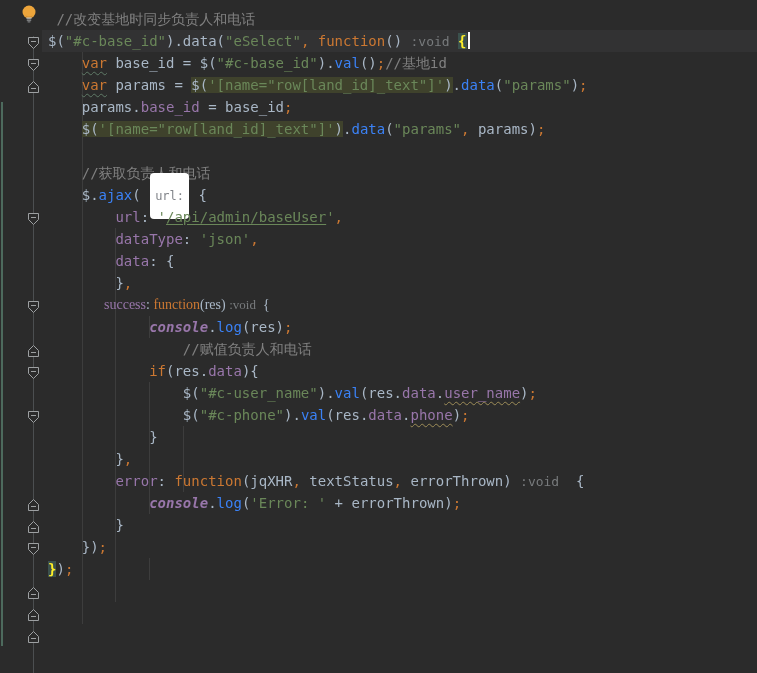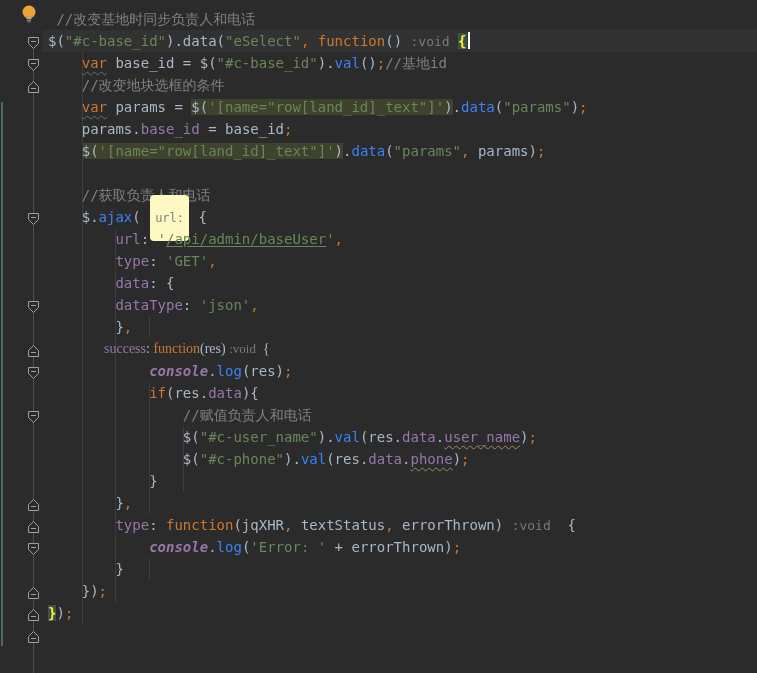--- a/index.html
+++ b/index.html
@@ -17,21 +17,21 @@
   .tk-kwsq{color:#cc7832;text-decoration:underline wavy #5f7a66;text-decoration-thickness:1px;text-underline-offset:3px;}
   .tk-str{color:#6a8759;}
   .tk-strlink{color:#6a8759;text-decoration:underline;text-underline-offset:2px;}
   .tk-mth{color:#3b82f6;}
   .tk-fld{color:#9876aa;}
   .tk-fldsq{color:#9876aa;text-decoration:underline wavy #9d8d58;text-decoration-thickness:1px;text-underline-offset:3px;}
   .tk-cmt{color:#808080;}
   .tk-sc{color:#cc7832;}
   .tk-glob{color:#9876aa;font-style:italic;font-weight:bold;}
   .tk-hint{color:#787b7d;font-size:13px;}
-  .tk-chip{background:#fef9c3;color:#82858a;border-radius:4px;padding:16px 5px;font-size:12px;margin:0 1px;}
+  .tk-chip{background:#ffffff;color:#82858a;border-radius:4px;padding:16px 5px;font-size:12px;margin:0 1px;}
   .tk-brace{color:#ffef28;background:#3b514d;font-weight:bold;}
   .tk-caret{display:inline-block;width:2px;height:17px;background:#fbfbfb;vertical-align:-3px;margin-left:1px;}
   .hl{background:#3f422c;}
   .gutter{position:absolute;left:0;top:0;width:44px;height:673px;z-index:4;}
   .fold-line{position:absolute;left:33px;top:36px;bottom:0;width:1px;background:#4c4f51;}
   .vcs-bar{position:absolute;left:1px;width:2px;background:#4d6a5d;}
   .fold-marker{position:absolute;left:27px;width:13px;height:14px;}
   .bulb{position:absolute;left:20px;top:4px;width:18px;height:20px;}
 </style>
 </head>
@@ -44,41 +44,39 @@
       <div class="guide" style="left: calc(8ch + 48px); top: 228px; height: 374px;"></div>
       <div class="guide" style="left: calc(12ch + 48px); top: 316px; height: 22px;"></div>
       <div class="guide" style="left: calc(12ch + 48px); top: 382px; height: 132px;"></div>
       <div class="guide" style="left: calc(12ch + 48px); top: 558px; height: 22px;"></div>
       <div class="guide" style="left: calc(16ch + 48px); top: 426px; height: 66px;"></div>
     </div>
   <div class="code" id="code">
       <div class="line" style="padding-left: calc(1ch + 48px);"><span class="tk-cmt">//改变基地时同步负责人和电话</span></div>
       <div class="line" style="padding-left: calc(0ch + 48px);"><span class="tk-df">$(</span><span class="tk-str">"#c-base_id"</span><span class="tk-df">).data(</span><span class="tk-str">"eSelect"</span><span class="tk-sc">,</span><span class="tk-df"> </span><span class="tk-kw">function</span><span class="tk-df">() </span><span class="tk-hint">:void</span><span class="tk-df"> </span><span class="tk-brace">{</span><span class="tk-caret"></span></div>
       <div class="line" style="padding-left: calc(4ch + 48px);"><span class="tk-kwsq">var</span><span class="tk-df"> base_id = $(</span><span class="tk-str">"#c-base_id"</span><span class="tk-df">).</span><span class="tk-mth">val</span><span class="tk-df">()</span><span class="tk-sc">;</span><span class="tk-cmt">//基地id</span></div>
-      <div class="line" style="padding-left: calc(4ch + 48px);"><span class="tk-cmt">//改变地块选框的条件</span></div>
       <div class="line" style="padding-left: calc(4ch + 48px);"><span class="tk-kwsq">var</span><span class="tk-df"> params = </span><span class="tk-df hl">$(</span><span class="tk-str hl">'[name="row[land_id]_text"]'</span><span class="tk-df hl">)</span><span class="tk-df">.</span><span class="tk-mth">data</span><span class="tk-df">(</span><span class="tk-str">"params"</span><span class="tk-df">)</span><span class="tk-sc">;</span></div>
       <div class="line" style="padding-left: calc(4ch + 48px);"><span class="tk-df">params.</span><span class="tk-fld">base_id</span><span class="tk-df"> = base_id</span><span class="tk-sc">;</span></div>
       <div class="line" style="padding-left: calc(4ch + 48px);"><span class="tk-df hl">$(</span><span class="tk-str hl">'[name="row[land_id]_text"]'</span><span class="tk-df hl">)</span><span class="tk-df">.</span><span class="tk-mth">data</span><span class="tk-df">(</span><span class="tk-str">"params"</span><span class="tk-sc">,</span><span class="tk-df"> params)</span><span class="tk-sc">;</span></div>
       <div class="line" style="padding-left: calc(0ch + 48px);"></div>
       <div class="line" style="padding-left: calc(4ch + 48px);"><span class="tk-cmt">//获取负责人和电话</span></div>
       <div class="line" style="padding-left: calc(4ch + 48px);"><span class="tk-df">$.</span><span class="tk-mth">ajax</span><span class="tk-df">( </span><span class="tk-chip">url:</span><span class="tk-df"> {</span></div>
       <div class="line" style="padding-left: calc(8ch + 48px);"><span class="tk-fld">url</span><span class="tk-df">: </span><span class="tk-str">'</span><span class="tk-strlink">/api/admin/baseUser</span><span class="tk-str">'</span><span class="tk-sc">,</span></div>
-      <div class="line" style="padding-left: calc(8ch + 48px);"><span class="tk-fld">type</span><span class="tk-df">: </span><span class="tk-str">'GET'</span><span class="tk-sc">,</span></div>
+      <div class="line" style="padding-left: calc(8ch + 48px);"><span class="tk-fld">dataType</span><span class="tk-df">: </span><span class="tk-str">'json'</span><span class="tk-sc">,</span></div>
       <div class="line" style="padding-left: calc(8ch + 48px);"><span class="tk-fld">data</span><span class="tk-df">: {</span></div>
-      <div class="line" style="padding-left: calc(8ch + 48px);"><span class="tk-fld">dataType</span><span class="tk-df">: </span><span class="tk-str">'json'</span><span class="tk-sc">,</span></div>
       <div class="line" style="padding-left: calc(8ch + 48px);"><span class="tk-df">}</span><span class="tk-sc">,</span></div>
       <div class="line" style="padding-left: calc(8ch + 48px); font-family: Liberation Serif, serif;"><span class="tk-fld">success</span><span class="tk-df">: </span><span class="tk-kw">function</span><span class="tk-df">(res) </span><span class="tk-hint">:void</span><span class="tk-df">  {</span></div>
       <div class="line" style="padding-left: calc(12ch + 48px);"><span class="tk-glob">console</span><span class="tk-df">.</span><span class="tk-mth">log</span><span class="tk-df">(res)</span><span class="tk-sc">;</span></div>
+      <div class="line" style="padding-left: calc(16ch + 48px);"><span class="tk-cmt">//赋值负责人和电话</span></div>
       <div class="line" style="padding-left: calc(12ch + 48px);"><span class="tk-kw">if</span><span class="tk-df">(res.</span><span class="tk-fld">data</span><span class="tk-df">){</span></div>
-      <div class="line" style="padding-left: calc(16ch + 48px);"><span class="tk-cmt">//赋值负责人和电话</span></div>
       <div class="line" style="padding-left: calc(16ch + 48px);"><span class="tk-df">$(</span><span class="tk-str">"#c-user_name"</span><span class="tk-df">).</span><span class="tk-mth">val</span><span class="tk-df">(res.</span><span class="tk-fld">data</span><span class="tk-df">.</span><span class="tk-fldsq">user_name</span><span class="tk-df">)</span><span class="tk-sc">;</span></div>
       <div class="line" style="padding-left: calc(16ch + 48px);"><span class="tk-df">$(</span><span class="tk-str">"#c-phone"</span><span class="tk-df">).</span><span class="tk-mth">val</span><span class="tk-df">(res.</span><span class="tk-fld">data</span><span class="tk-df">.</span><span class="tk-fldsq">phone</span><span class="tk-df">)</span><span class="tk-sc">;</span></div>
       <div class="line" style="padding-left: calc(12ch + 48px);"><span class="tk-df">}</span></div>
       <div class="line" style="padding-left: calc(8ch + 48px);"><span class="tk-df">}</span><span class="tk-sc">,</span></div>
-      <div class="line" style="padding-left: calc(8ch + 48px);"><span class="tk-fld">type</span><span class="tk-df">: </span><span class="tk-kw">function</span><span class="tk-df">(jqXHR</span><span class="tk-sc">,</span><span class="tk-df"> textStatus</span><span class="tk-sc">,</span><span class="tk-df"> errorThrown) </span><span class="tk-hint">:void</span><span class="tk-df">  {</span></div>
+      <div class="line" style="padding-left: calc(8ch + 48px);"><span class="tk-fld">error</span><span class="tk-df">: </span><span class="tk-kw">function</span><span class="tk-df">(jqXHR</span><span class="tk-sc">,</span><span class="tk-df"> textStatus</span><span class="tk-sc">,</span><span class="tk-df"> errorThrown) </span><span class="tk-hint">:void</span><span class="tk-df">  {</span></div>
       <div class="line" style="padding-left: calc(12ch + 48px);"><span class="tk-glob">console</span><span class="tk-df">.</span><span class="tk-mth">log</span><span class="tk-df">(</span><span class="tk-str">'Error: '</span><span class="tk-df"> + errorThrown)</span><span class="tk-sc">;</span></div>
       <div class="line" style="padding-left: calc(8ch + 48px);"><span class="tk-df">}</span></div>
       <div class="line" style="padding-left: calc(4ch + 48px);"><span class="tk-df">})</span><span class="tk-sc">;</span></div>
       <div class="line" style="padding-left: calc(0ch + 48px);"><span class="tk-brace">}</span><span class="tk-df">)</span><span class="tk-sc">;</span></div>
     </div>
   <div class="gutter" id="gutter">
     <div class="fold-line"></div>
     <div class="vcs-bar" id="vcsbar" style="top: 102px; height: 544px;"></div>
     <div class="bulb">
       <svg width="18" height="20" viewBox="0 0 18 20">

